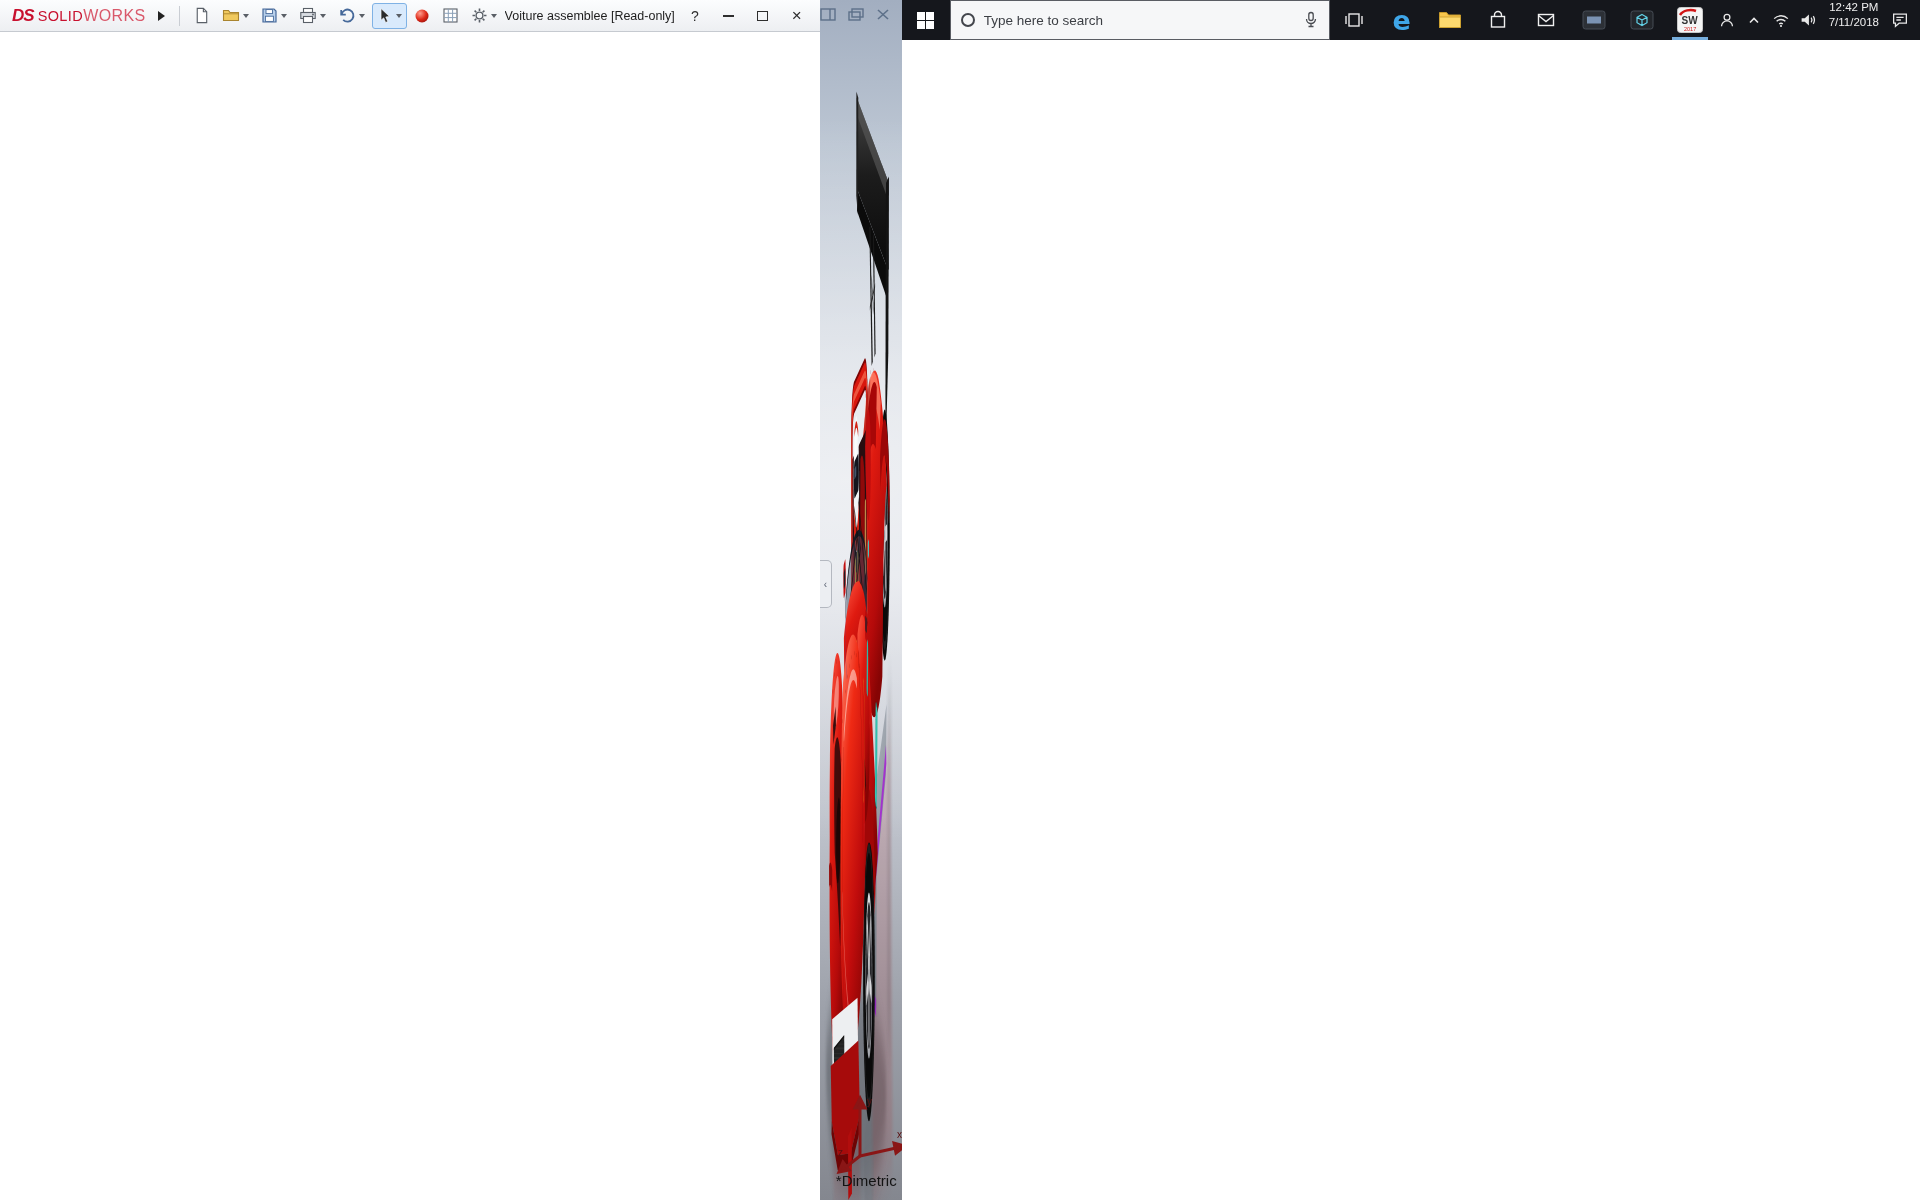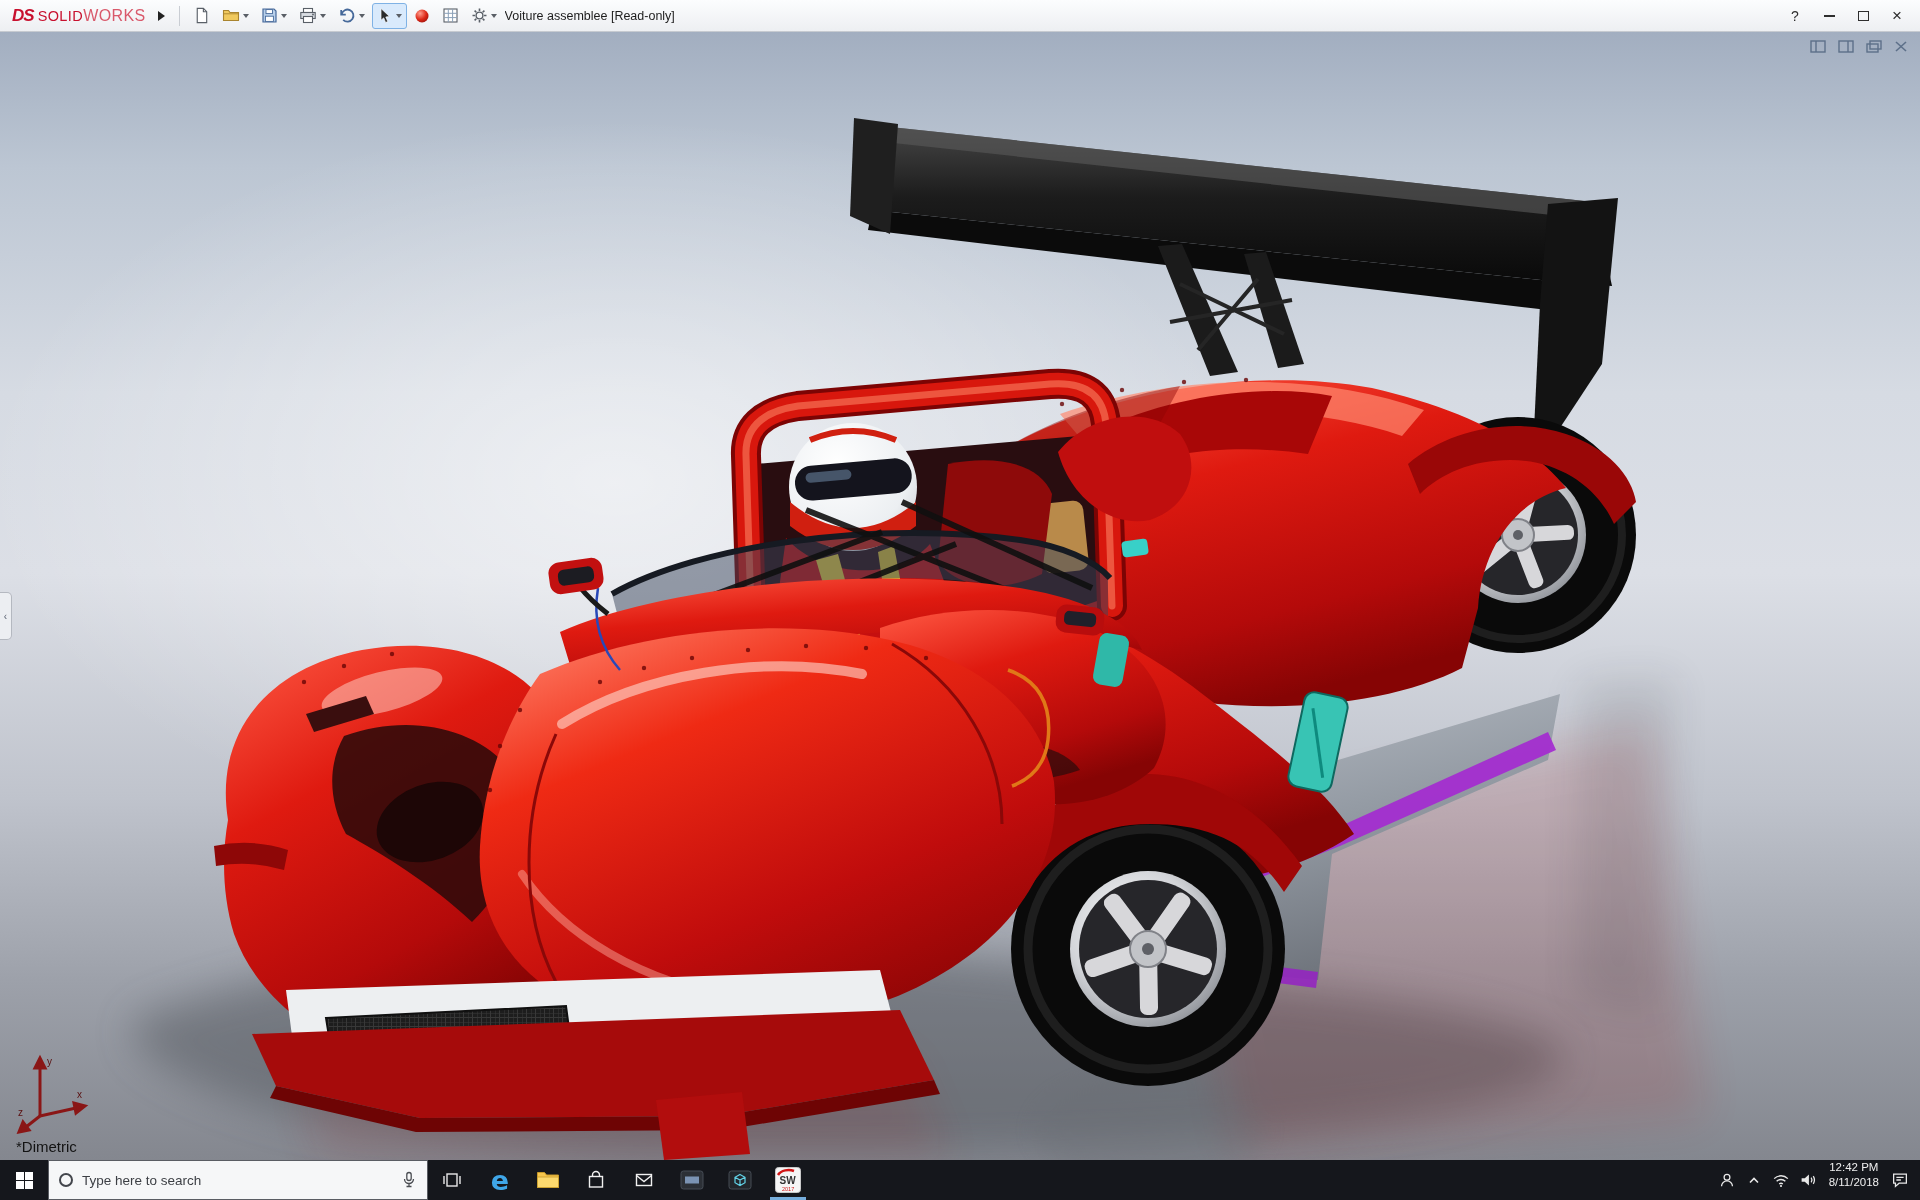--- a/index.html
+++ b/index.html
@@ -1,17 +1,17 @@
 <!DOCTYPE html>
 <html><head>
 <meta charset="utf-8">
 <style>
   *{margin:0;padding:0;box-sizing:border-box}
   html,body{width:1920px;height:1200px;overflow:hidden;font-family:"Liberation Sans",sans-serif;user-select:none}
-  .screen{width:1920px;height:1200px;display:flex;flex-direction:column;background:#fff}
+  .screen{width:1920px;height:1200px;display:flex;flex-direction:row;background:#fff}
 
   
   .titlebar{height:32px;display:flex;align-items:center;background:linear-gradient(#fcfdfe,#edeff2);border-bottom:1px solid #c6cad0;padding:0 6px;gap:3px;flex:0 0 auto}
   .logo{display:flex;align-items:center;gap:4px;padding:0 4px 0 6px}
   .logo-mark{color:#c8102e;font-weight:bold;font-style:italic;font-size:17px;letter-spacing:-1px}
   .logo-bold{color:#c8102e;font-weight:400;font-size:14.5px;letter-spacing:.4px}
   .logo-light{color:#d9596b;font-weight:400;font-size:16px;letter-spacing:.4px}
   .logo-expand{border:none;background:transparent;width:18px;height:24px;display:flex;align-items:center;justify-content:center;cursor:pointer}
   .tri-right{width:0;height:0;border-top:5px solid transparent;border-bottom:5px solid transparent;border-left:7px solid #222}
   .tb-sep{width:1px;height:20px;background:#c9cdd3;margin:0 5px}
@@ -27,21 +27,21 @@
   .max-box{width:11px;height:10px;border:1.5px solid #2e2e2e}
 
   
   .viewport{position:relative;flex:1 1 auto;overflow:hidden;
     background:
       radial-gradient(ellipse 900px 520px at 32% 40%, rgba(255,255,255,.55), rgba(255,255,255,0) 70%),
       linear-gradient(180deg,#a2aec0 0%,#bcc6d3 12%,#d6dbe3 32%,#dcdfe6 48%,#bfc3cc 68%,#9da1aa 84%,#84878f 100%);}
   .scene{position:absolute;inset:0;width:100%;height:100%}
   .vp-controls{position:absolute;top:8px;right:12px;display:flex;gap:12px;align-items:center}
   .vp-ic{display:flex;align-items:center;justify-content:center;cursor:pointer}
-  .view-label{position:absolute;left:16px;bottom:5px;font-size:15px;color:#131313}
+  .view-label{position:absolute;left:16px;bottom:11px;font-size:15px;color:#131313}
   .triad{position:absolute;left:14px;bottom:26px}
   .left-tab{position:absolute;left:0;top:560px;width:12px;height:48px;background:#eceef2;border:1px solid #b4b8c0;border-left:none;border-radius:0 5px 5px 0;display:flex;align-items:center;justify-content:center;color:#5a6272;font-size:10px;cursor:pointer}
 
   
   .taskbar{height:40px;background:#15171c;display:flex;align-items:stretch;color:#eee;flex:0 0 auto}
   .tb-start{width:48px;display:flex;align-items:center;justify-content:center;cursor:pointer}
   .tb-search{width:380px;background:#f6f7f8;border:1px solid #5a5d63;display:flex;align-items:center;padding:0 10px;gap:9px}
   .search-ring{width:14px;height:14px;border:2px solid #43464c;border-radius:50%;flex:0 0 auto}
   .tb-search input{flex:1;border:none;background:transparent;font-size:13.5px;color:#333;outline:none;font-family:"Liberation Sans",sans-serif}
   .tb-search input::placeholder{color:#3c3f44}
@@ -494,21 +494,21 @@
           </svg>
       </span>
       <span class="tray-ic">
         <svg width="20" height="20" viewBox="0 0 22 22">
             <path d="M4 9 h3.5 L12 5 v12 l-4.5 -4 H4 z" fill="#e8e8e8"></path>
             <path d="M14.5 8.5 a4.5 4.5 0 0 1 0 5 M16.8 6.8 a8 8 0 0 1 0 8.4" stroke="#e8e8e8" stroke-width="1.4" fill="none"></path>
           </svg>
       </span>
       <div class="clock">
         <div>12:42 PM</div>
-        <div>8/11/2018</div>
+        <div>7/11/2018</div>
       </div>
       <span class="tray-ic">
         <svg width="20" height="20" viewBox="0 0 22 22" fill="none" stroke="#e8e8e8" stroke-width="1.4">
             <path d="M4 4.5 h14 v10 h-8 l-4 3.5 v-3.5 H4 z"></path>
             <path d="M7 8 h8 M7 11 h5"></path>
           </svg>
       </span>
       <span class="show-desktop"></span>
     </div>
   </footer>

